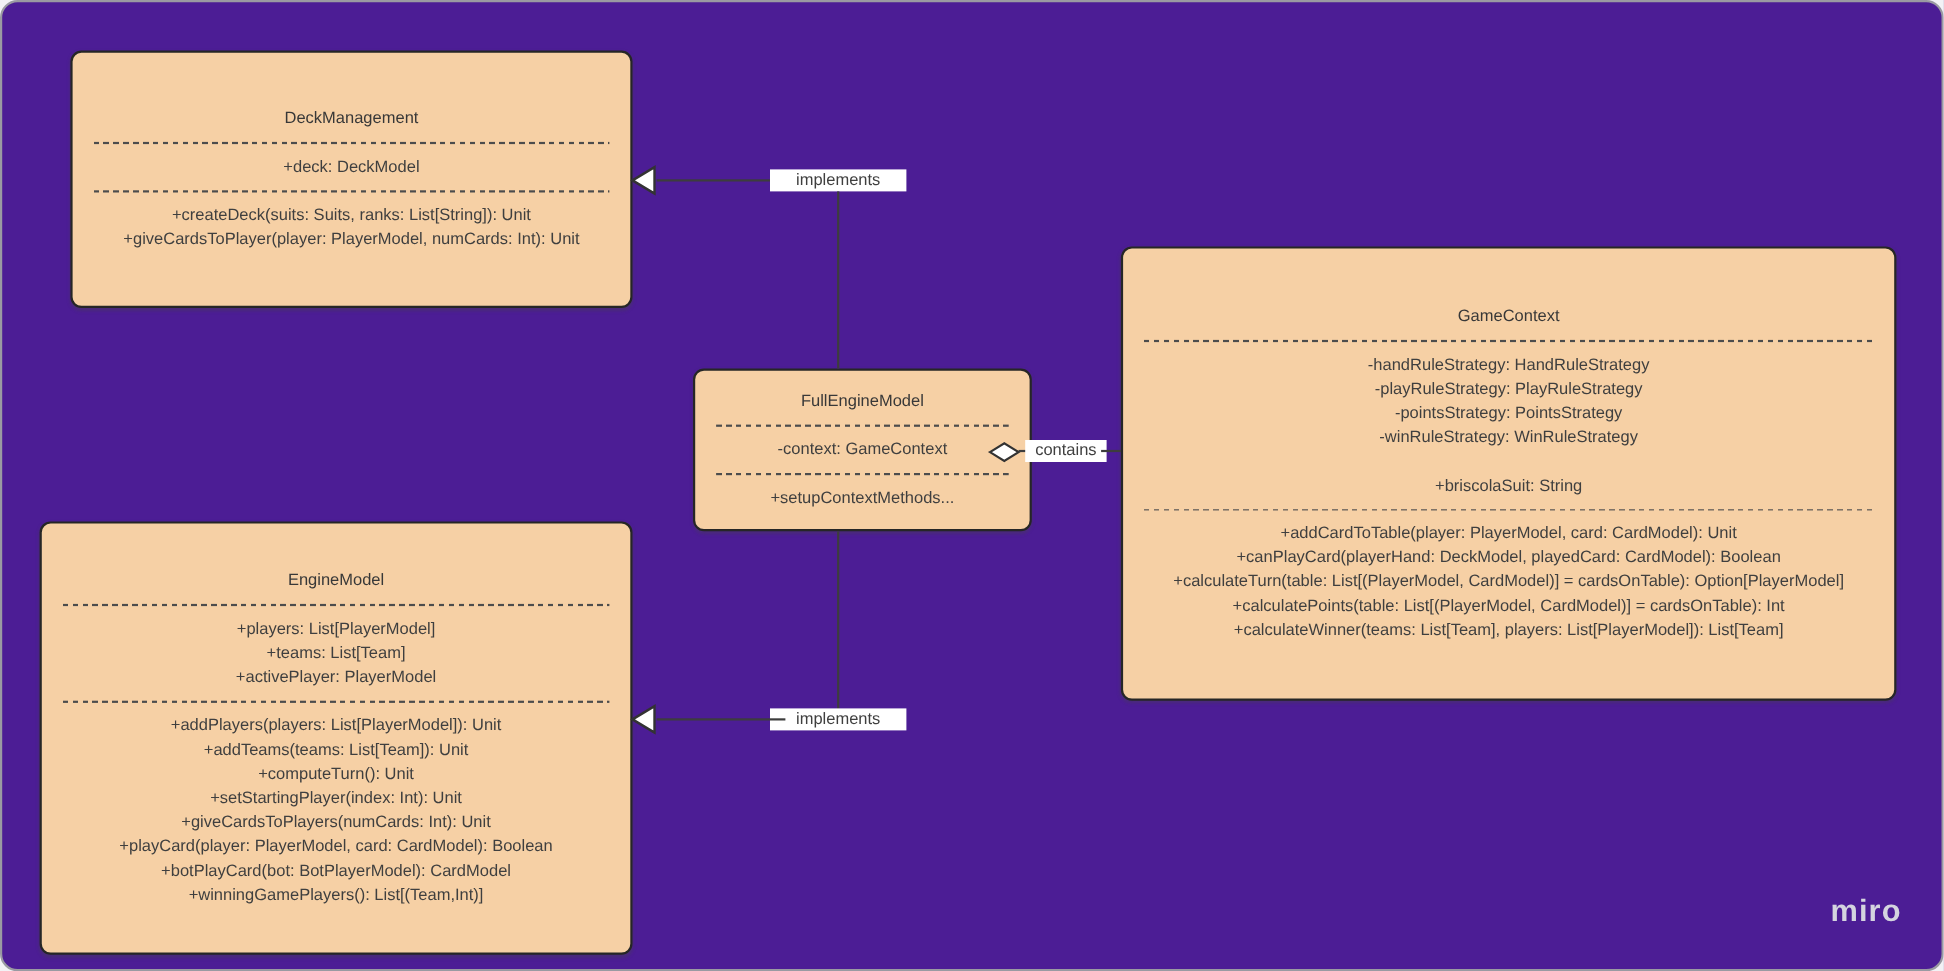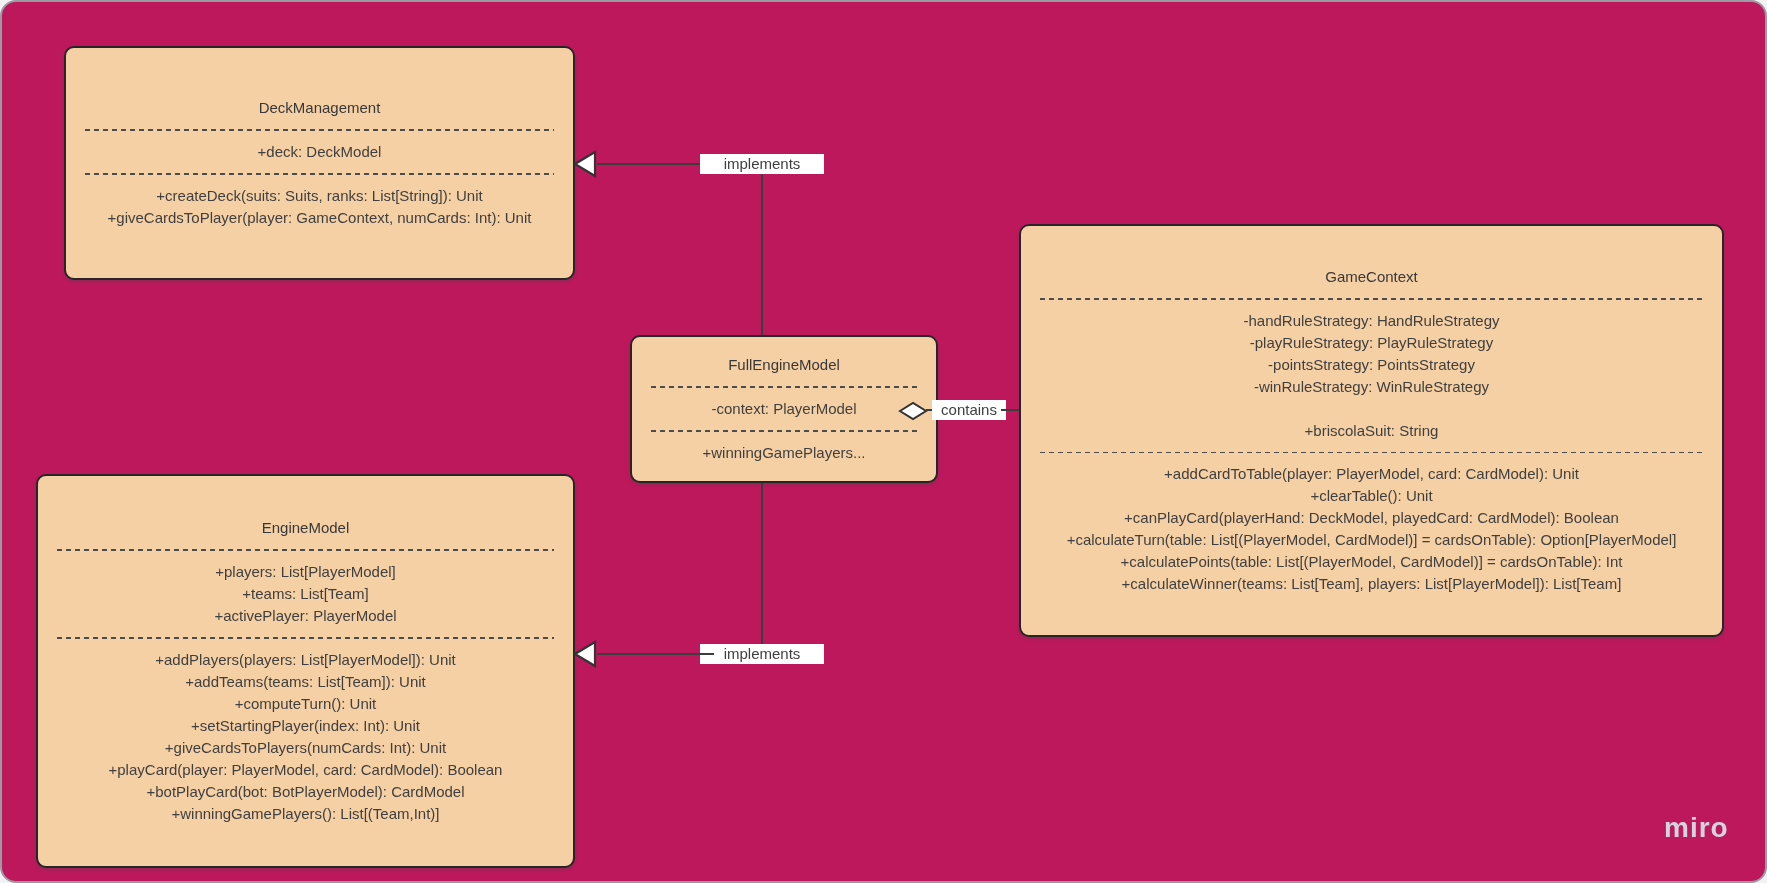--- a/index.html
+++ b/index.html
@@ -1,17 +1,17 @@
 <!DOCTYPE html>
 <html><head>
 <meta charset="utf-8">
 <style>
   html,body{margin:0;padding:0;background:#f2f2f5;}
   body{width:1767px;height:883px;position:relative;font-family:"Liberation Sans","DejaVu Sans",sans-serif;}
-  .canvas{position:absolute;inset:0;background:#be185d;border:2px solid #9a9aa2;border-radius:16px;box-sizing:border-box;overflow:hidden;}
+  .canvas{position:absolute;inset:0;background:#4c1d95;border:2px solid #9a9aa2;border-radius:16px;box-sizing:border-box;overflow:hidden;}
 
   
   .uml-class{
     position:absolute;box-sizing:border-box;
     background:#f6d0a5;border:2.5px solid #262626;border-radius:10px;
     box-shadow:0 2px 3px rgba(70,70,70,.35);
     display:flex;flex-direction:column;justify-content:center;
     text-align:center;color:#3f3f3f;font-size:15px;line-height:22px;
   }
   .uml-title{line-height:22px;color:#383838;}
@@ -58,21 +58,21 @@
 
   <section class="uml-class" id="box-deck">
     <div class="uml-title">DeckManagement</div>
     <div class="uml-sep"></div>
     <div>
         <div class="uml-line">+deck: DeckModel</div>
       </div>
     <div class="uml-sep"></div>
     <div>
         <div class="uml-line">+createDeck(suits: Suits, ranks: List[String]): Unit</div>
-        <div class="uml-line">+giveCardsToPlayer(player: GameContext, numCards: Int): Unit</div>
+        <div class="uml-line">+giveCardsToPlayer(player: PlayerModel, numCards: Int): Unit</div>
       </div>
   </section>
 
   <section class="uml-class" id="box-engine">
     <div class="uml-title">EngineModel</div>
     <div class="uml-sep"></div>
     <div>
         <div class="uml-line">+players: List[PlayerModel]</div>
         <div class="uml-line">+teams: List[Team]</div>
         <div class="uml-line">+activePlayer: PlayerModel</div>
@@ -87,43 +87,42 @@
         <div class="uml-line">+playCard(player: PlayerModel, card: CardModel): Boolean</div>
         <div class="uml-line">+botPlayCard(bot: BotPlayerModel): CardModel</div>
         <div class="uml-line">+winningGamePlayers(): List[(Team,Int)]</div>
       </div>
   </section>
 
   <section class="uml-class" id="box-full">
     <div class="uml-title">FullEngineModel</div>
     <div class="uml-sep"></div>
     <div>
-        <div class="uml-line">-context: PlayerModel</div>
+        <div class="uml-line">-context: GameContext</div>
       </div>
     <div class="uml-sep"></div>
     <div>
-        <div class="uml-line">+winningGamePlayers...</div>
+        <div class="uml-line">+setupContextMethods...</div>
       </div>
   </section>
 
   <section class="uml-class" id="box-game">
     <div class="uml-title">GameContext</div>
     <div class="uml-sep"></div>
     <div>
         <div class="uml-line">-handRuleStrategy: HandRuleStrategy</div>
         <div class="uml-line">-playRuleStrategy: PlayRuleStrategy</div>
         <div class="uml-line">-pointsStrategy: PointsStrategy</div>
         <div class="uml-line">-winRuleStrategy: WinRuleStrategy</div>
         <div class="uml-line">&nbsp;</div>
         <div class="uml-line">+briscolaSuit: String</div>
       </div>
     <div class="uml-sep"></div>
     <div>
         <div class="uml-line">+addCardToTable(player: PlayerModel, card: CardModel): Unit</div>
-        <div class="uml-line">+clearTable(): Unit</div>
         <div class="uml-line">+canPlayCard(playerHand: DeckModel, playedCard: CardModel): Boolean</div>
         <div class="uml-line">+calculateTurn(table: List[(PlayerModel, CardModel)] = cardsOnTable): Option[PlayerModel]</div>
         <div class="uml-line">+calculatePoints(table: List[(PlayerModel, CardModel)] = cardsOnTable): Int</div>
         <div class="uml-line">+calculateWinner(teams: List[Team], players: List[PlayerModel]): List[Team]</div>
       </div>
   </section>
 
   <svg class="rel-marker" id="rel-top-arrow" width="24" height="28" viewBox="0 0 24 28">
     <polygon points="2,14 22,2 22,26" fill="#ffffff" stroke="#333333" stroke-width="2.2"></polygon>
   </svg>

